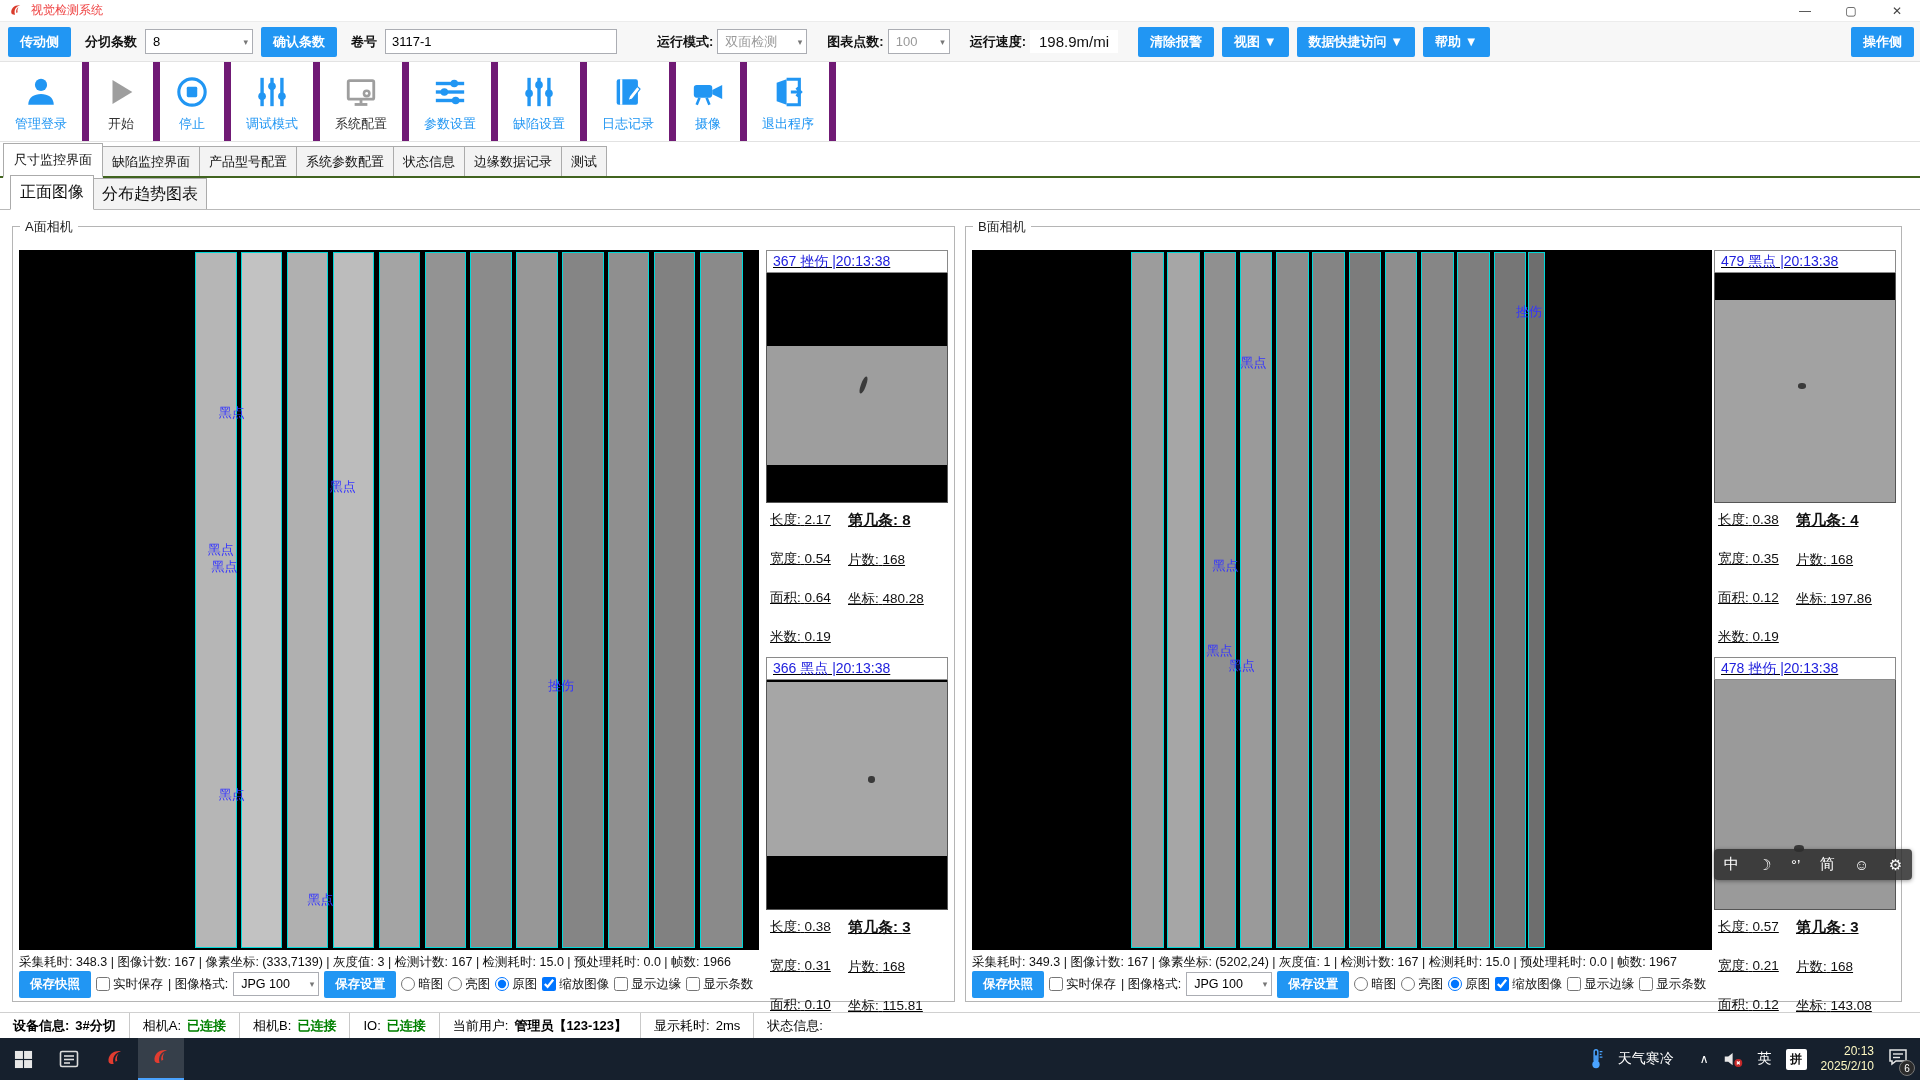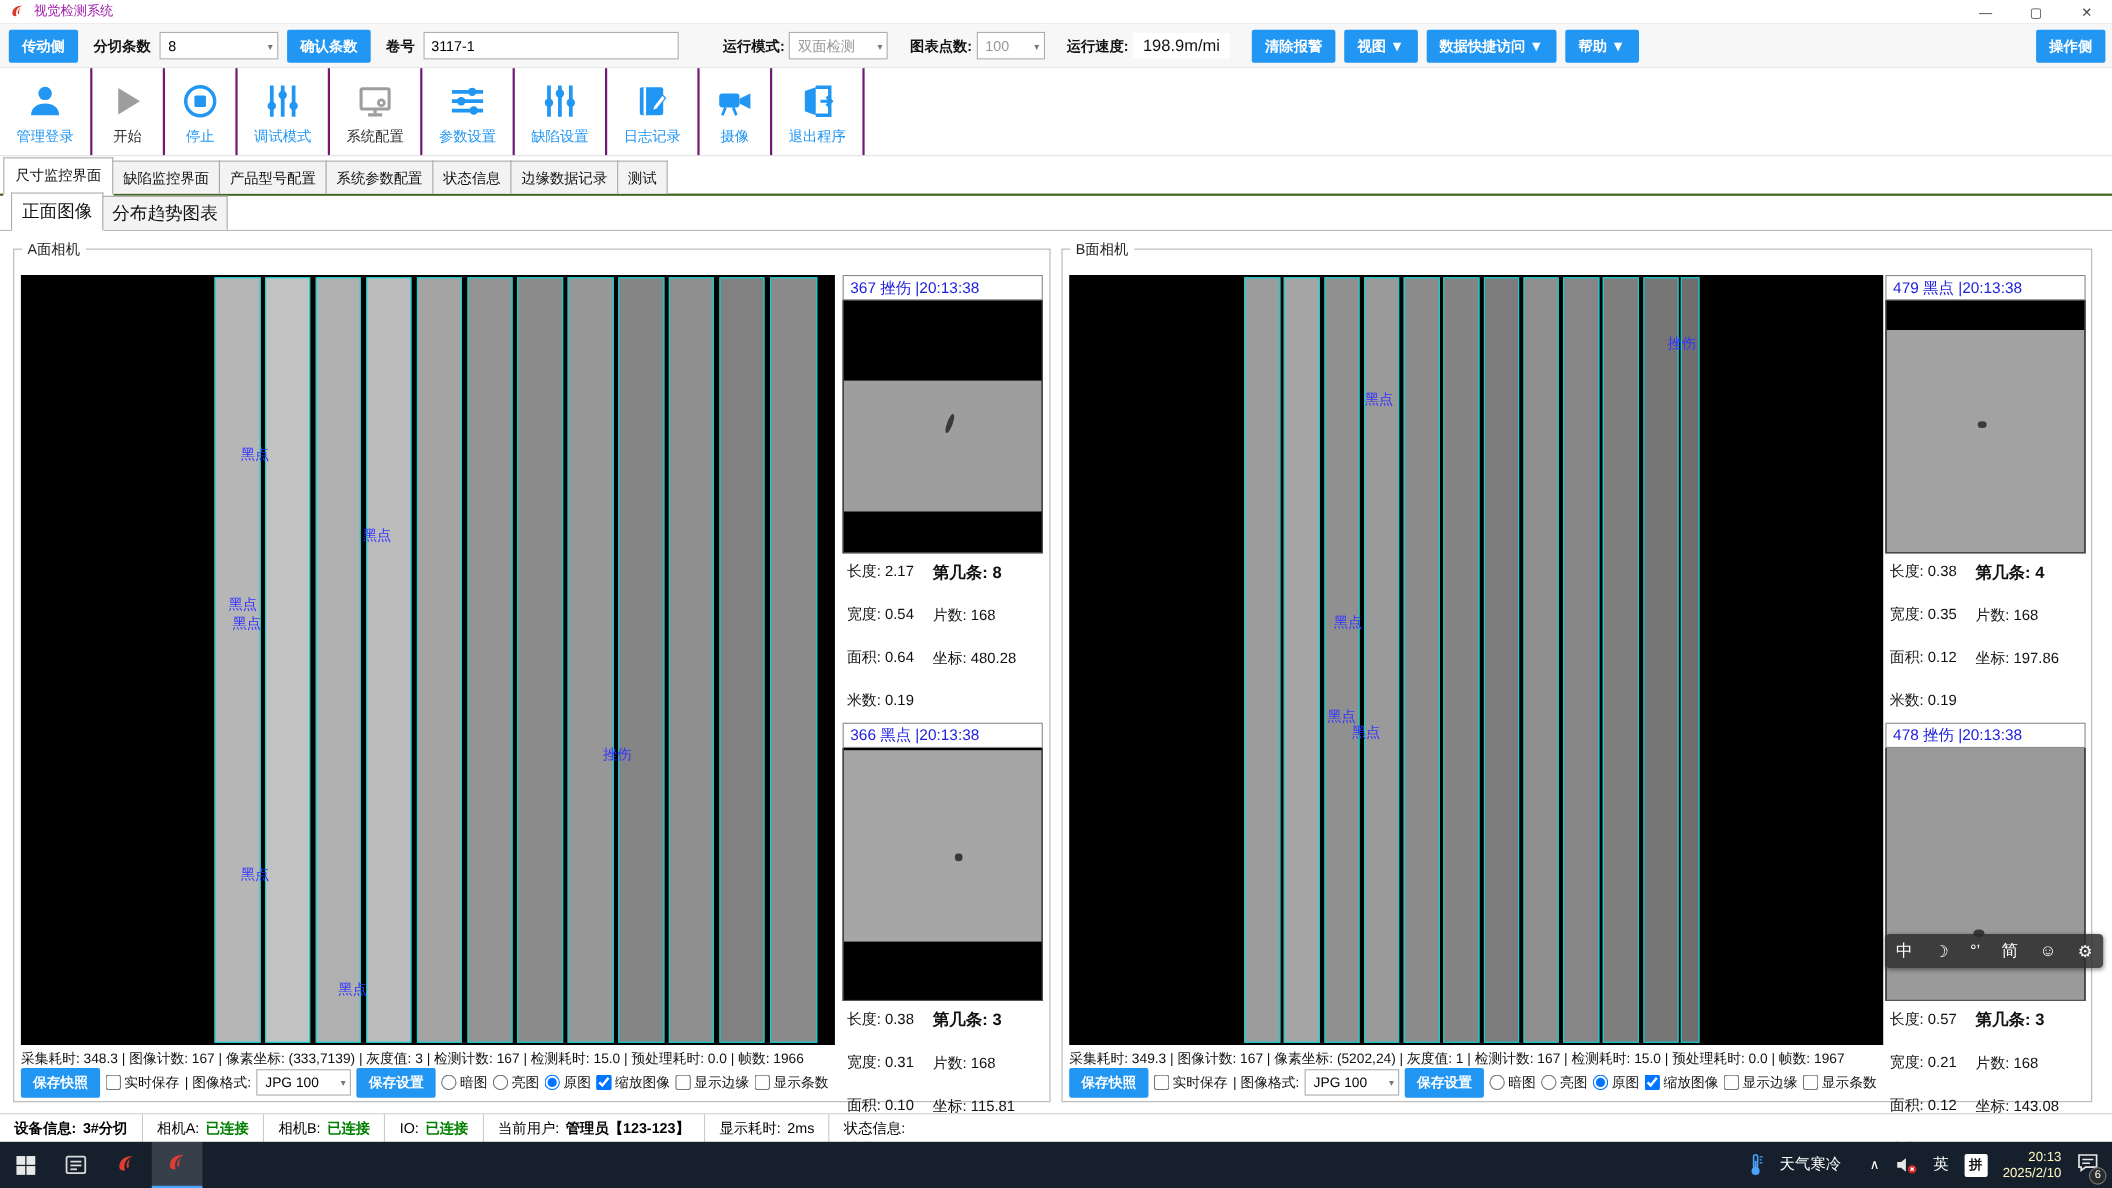--- a/index.html
+++ b/index.html
@@ -1,38 +1,38 @@
 <!DOCTYPE html>
 <html><head>
 <meta charset="utf-8">
 <style>
   * { margin:0; padding:0; box-sizing:border-box; }
   html,body { width:1920px; height:1080px; overflow:hidden; font-family:"Liberation Sans",sans-serif; background:#fff; cursor:default; }
 
   
   .titlebar { position:absolute; top:0; left:0; width:1920px; height:22px; background:#fff; display:flex; align-items:center; border-bottom:1px solid #ececec; }
   .titlebar .logo { margin-left:8px; width:16px; height:16px; }
-  .titlebar .t-title { margin-left:7px; font-size:12px; color:#a21caf; }
+  .titlebar .t-title { margin-left:7px; font-size:12px; color:#ef4444; }
   .win-controls { margin-left:auto; display:flex; height:22px; }
   .win-btn { width:46px; height:22px; display:flex; align-items:center; justify-content:center; font-size:12px; color:#444; }
 
   
   .toolbar { position:absolute; top:22px; left:0; width:1920px; height:40px; background:#f7f7f7; border-bottom:1px solid #e3e3e3; display:flex; align-items:center; }
   .btn-blue { background:#2196f3; color:#fff; border:none; border-radius:2px; font-size:13px; font-weight:bold; padding:6px 12px; font-family:inherit; cursor:pointer; white-space:nowrap; }
   .tb-label { font-size:13px; font-weight:bold; color:#111; white-space:nowrap; }
   .dd { background:#fff; border:1px solid #abadb3; height:25px; display:flex; align-items:center; font-size:13px; padding:0 4px 0 7px; }
   .dd .arr { margin-left:auto; font-size:9px; color:#777; padding-left:5px; }
   .dd.gray span:first-child { color:#999; }
   .tb-input { height:25px; border:1px solid #abadb3; font-size:13px; padding:0 6px; font-family:inherit; }
   .speed-box { background:#fff; font-size:15px; color:#111; padding:3px 9px; white-space:nowrap; }
   .gap4{width:4px;} .gap8{width:8px;} .gap14{width:14px;} .gap20{width:20px;}
 
   
   .iconbar { position:absolute; top:62px; left:0; width:1920px; height:80px; background:#fff; border-bottom:1px solid #e2e2e2; display:flex; }
-  .icon-item { display:flex; flex-direction:column; align-items:center; justify-content:center; padding:0 15px; border-right:2px solid #701a75; min-width:64px; }
+  .icon-item { display:flex; flex-direction:column; align-items:center; justify-content:center; padding:0 15px; border-right:7px solid #701a75; min-width:64px; }
   .icon-item .glyph { height:42px; display:flex; align-items:center; color:#2196f3; }
   .icon-item.disabled .glyph { color:#9e9e9e; }
   .icon-item .ilabel { font-size:13px; color:#2196f3; margin-top:2px; white-space:nowrap; }
   .icon-item.disabled .ilabel { color:#333; }
 
   
   .maintabs { position:absolute; top:144px; left:0; width:1920px; height:34px; display:flex; align-items:flex-end; padding-left:3px; border-bottom:2px solid #41641f; background:#fff; }
   .tab { border:1px solid #ababab; border-bottom:none; background:#f3f3f3; font-size:13px; color:#111; padding:6px 9px 5px; margin-right:-1px; white-space:nowrap; }
   .tab.active { background:#fff; padding:7px 10px 7px; margin-bottom:-2px; border-bottom:2px solid #fff; }
   .subtabs { position:absolute; top:180px; left:0; width:1920px; height:30px; display:flex; align-items:flex-end; padding-left:10px; border-bottom:1px solid #b9b9b9; background:#fff; }
@@ -53,21 +53,21 @@
   .btn-blue.small { font-size:12.5px; padding:5px 11px; }
   .cb { display:flex; align-items:center; gap:3px; font-size:12.5px; color:#111; }
   .cb input { width:14px; height:14px; margin:0; }
   .ctl-label { font-size:12.5px; color:#111; }
   .dd.fmt { height:24px; width:86px; font-size:12.5px; }
 
   
   .defect-col { position:absolute; top:23px; width:182px; display:flex; flex-direction:column; }
   #panel-a .defect-col { left:753px; }
   #panel-b .defect-col { left:748px; }
-  .defect-card { margin-bottom:9px; }
+  .defect-card { margin-bottom:9px;text-decoration:underline; }
   .card-header { height:23px; border:1px solid #8a8a8a; display:flex; align-items:center; padding-left:6px; font-size:14px; color:#2020dd; background:#fff; }
   .card-image { position:relative; width:100%; height:230px; background:#000; border:1px solid #555; border-top:none; overflow:hidden; }
   .patch { position:absolute; left:0; width:100%; }
   .mark { position:absolute; background:#3a3a3a; border-radius:45%; }
   .card-stats { display:flex; padding:8px 2px 2px 4px; }
   .stats-col { display:flex; flex-direction:column; gap:21px; }
   .stats-col.left { width:78px; }
   .stat { font-size:13.5px; color:#111; white-space:nowrap; }
   .stat-strip { font-size:15px; font-weight:bold; }
 

